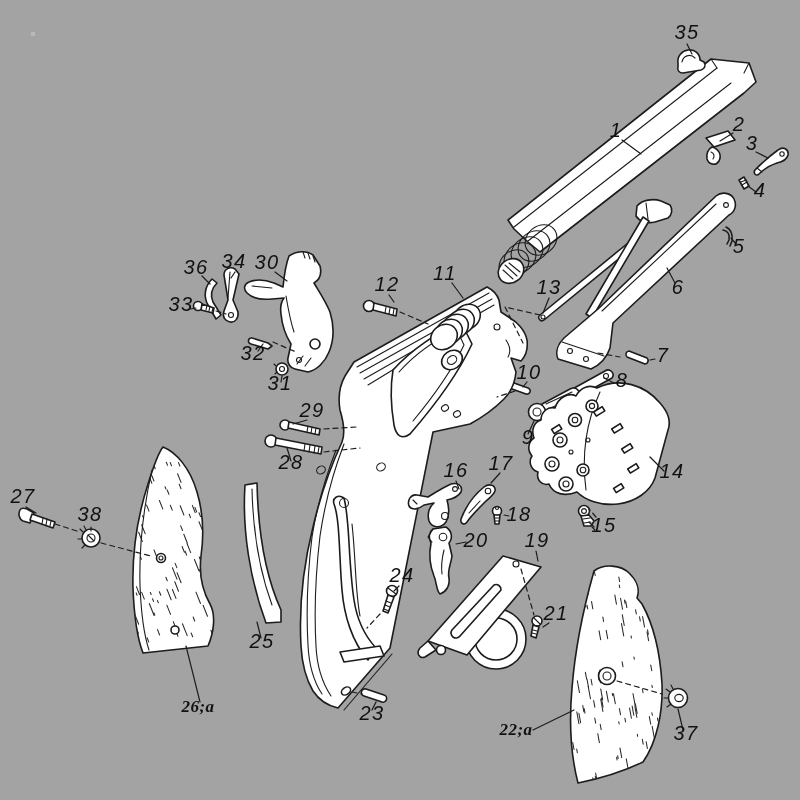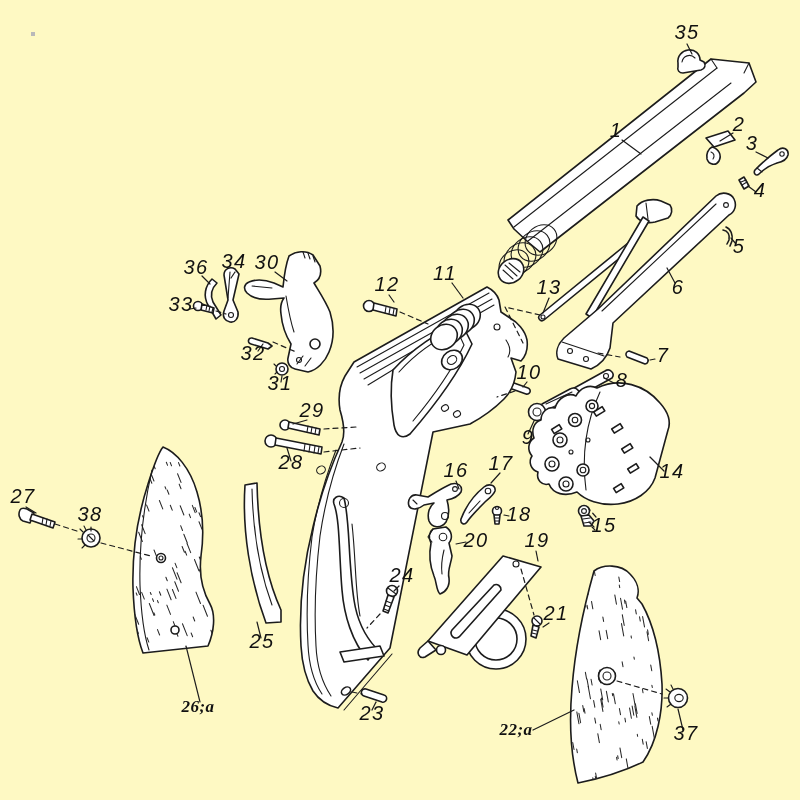--- a/index.html
+++ b/index.html
@@ -1,16 +1,16 @@
 <!DOCTYPE html>
 <html><head>
 <meta charset="utf-8">
 <style>
   html,body{margin:0;padding:0;background:#ffffff;}
-  #stage{width:800px;height:800px;position:relative;background:#fef9c3;overflow:hidden;}
+  #stage{width:800px;height:800px;position:relative;background:#a3a3a3;overflow:hidden;}
   svg{display:block;}
   .ln{fill:none;stroke:#1c1c1c;stroke-width:1.6;stroke-linejoin:round;stroke-linecap:round;}
   .fw{fill:#ffffff;stroke:#1c1c1c;stroke-width:1.6;stroke-linejoin:round;stroke-linecap:round;}
   .thin{fill:none;stroke:#1c1c1c;stroke-width:1.1;stroke-linecap:round;}
   .dash{fill:none;stroke:#1c1c1c;stroke-width:1.2;stroke-dasharray:5 4;stroke-linecap:round;}
   .lead{fill:none;stroke:#1c1c1c;stroke-width:1.2;stroke-linecap:round;}
   .grain{stroke:#2a2a2a;stroke-width:1.05;stroke-linecap:round;}
   text.lbl{font-family:"Liberation Sans",sans-serif;font-style:italic;font-size:20px;
            letter-spacing:1.5px;fill:#111;text-anchor:middle;}
   text.lbl.serif{font-family:"Liberation Serif",serif;font-weight:bold;font-size:17px;

